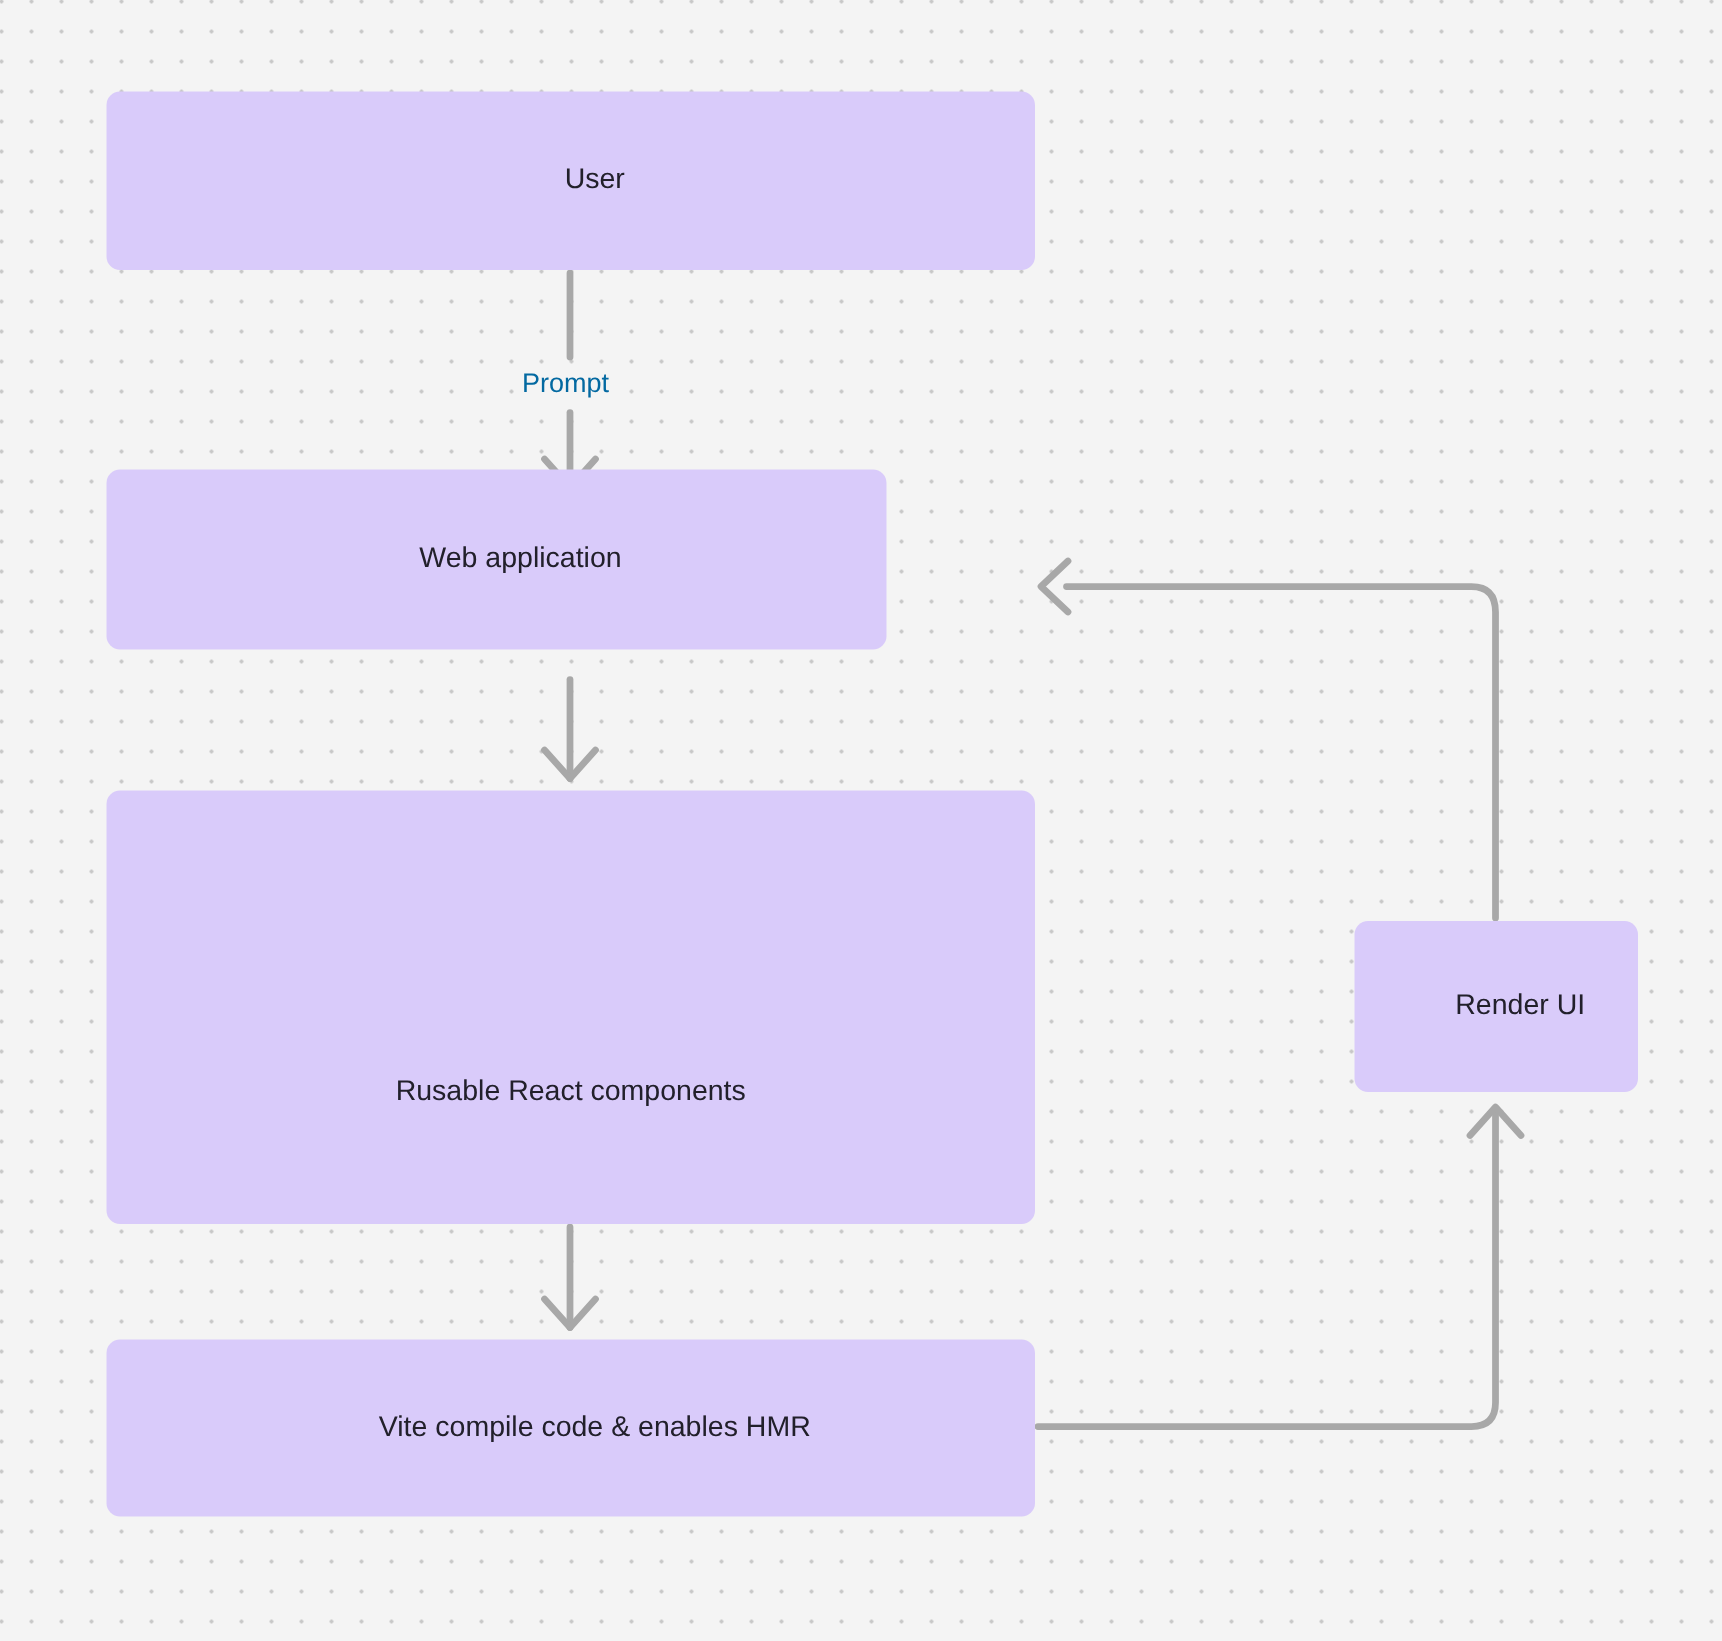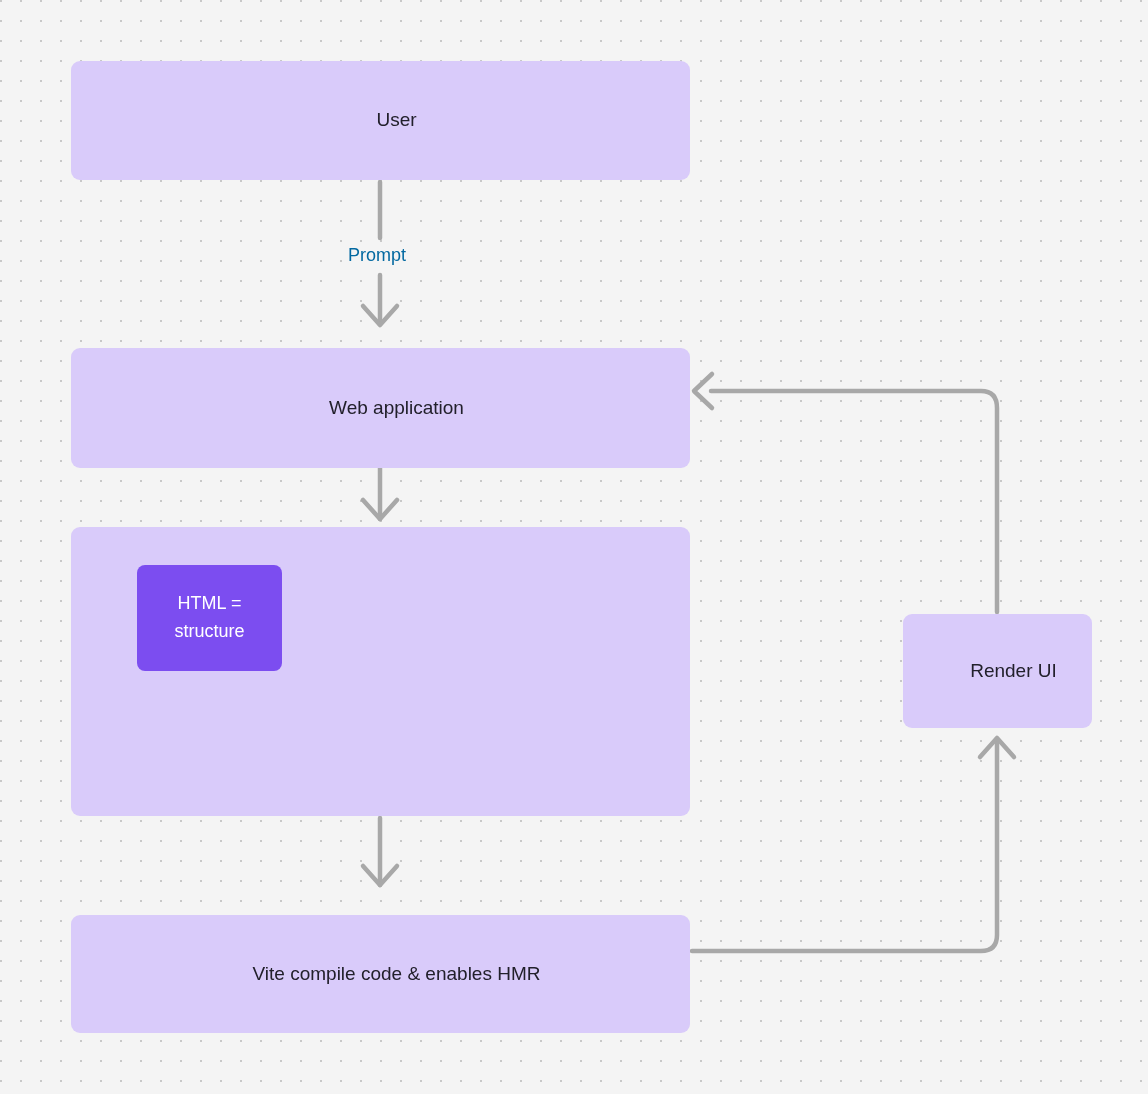--- a/index.html
+++ b/index.html
@@ -43,24 +43,24 @@
     align-items: center;
     justify-content: center;
     color: #22202b;
     font-size: 19px;
     line-height: 1.3;
     text-align: center;
     padding-left: 32px;
   }
 
   .node-user       { left: 71px;  top: 61px;  width: 619px; height: 119px; }
-  .node-webapp     { left: 71px;  top: 348px; width: 619px; height: 120px; }
+  .node-webapp     { left: 71px;  top: 313px; width: 520px; height: 120px; }
   .node-react      { left: 71px;  top: 527px; width: 619px; height: 289px;
                      display: block; }
-  .node-vite       { left: 71px;  top: 915px; width: 619px; height: 118px; justify-content: center; }
+  .node-vite       { left: 71px;  top: 893px; width: 619px; height: 118px; justify-content: center; }
   .node-render     { left: 903px; top: 614px; width: 189px; height: 114px; }
 
   .react-inner-row {
     position: absolute;
     left: 66px;
     top: 38px;
     width: 487px;
     height: 106px;
     display: flex;
     justify-content: space-between;
@@ -141,27 +141,22 @@
   </div>
 
   <div class="edge-label label-prompt">Prompt</div>
 
   <div class="node node-webapp">
     <span>Web application</span>
   </div>
 
   <div class="node node-react">
     <div class="react-inner-row">
-      <div class="chip">
-        <span>
-          <span>HTML =</span><br>
-          <span>structure</span>
-        </span>
-      </div>
     </div>
+    <div class="react-caption">Rusable React components</div>
   </div>
 
   <div class="node node-vite">
     <span>Vite compile code &amp; enables HMR</span>
   </div>
 
   <div class="node node-render">
     <span>Render UI</span>
   </div>
 

